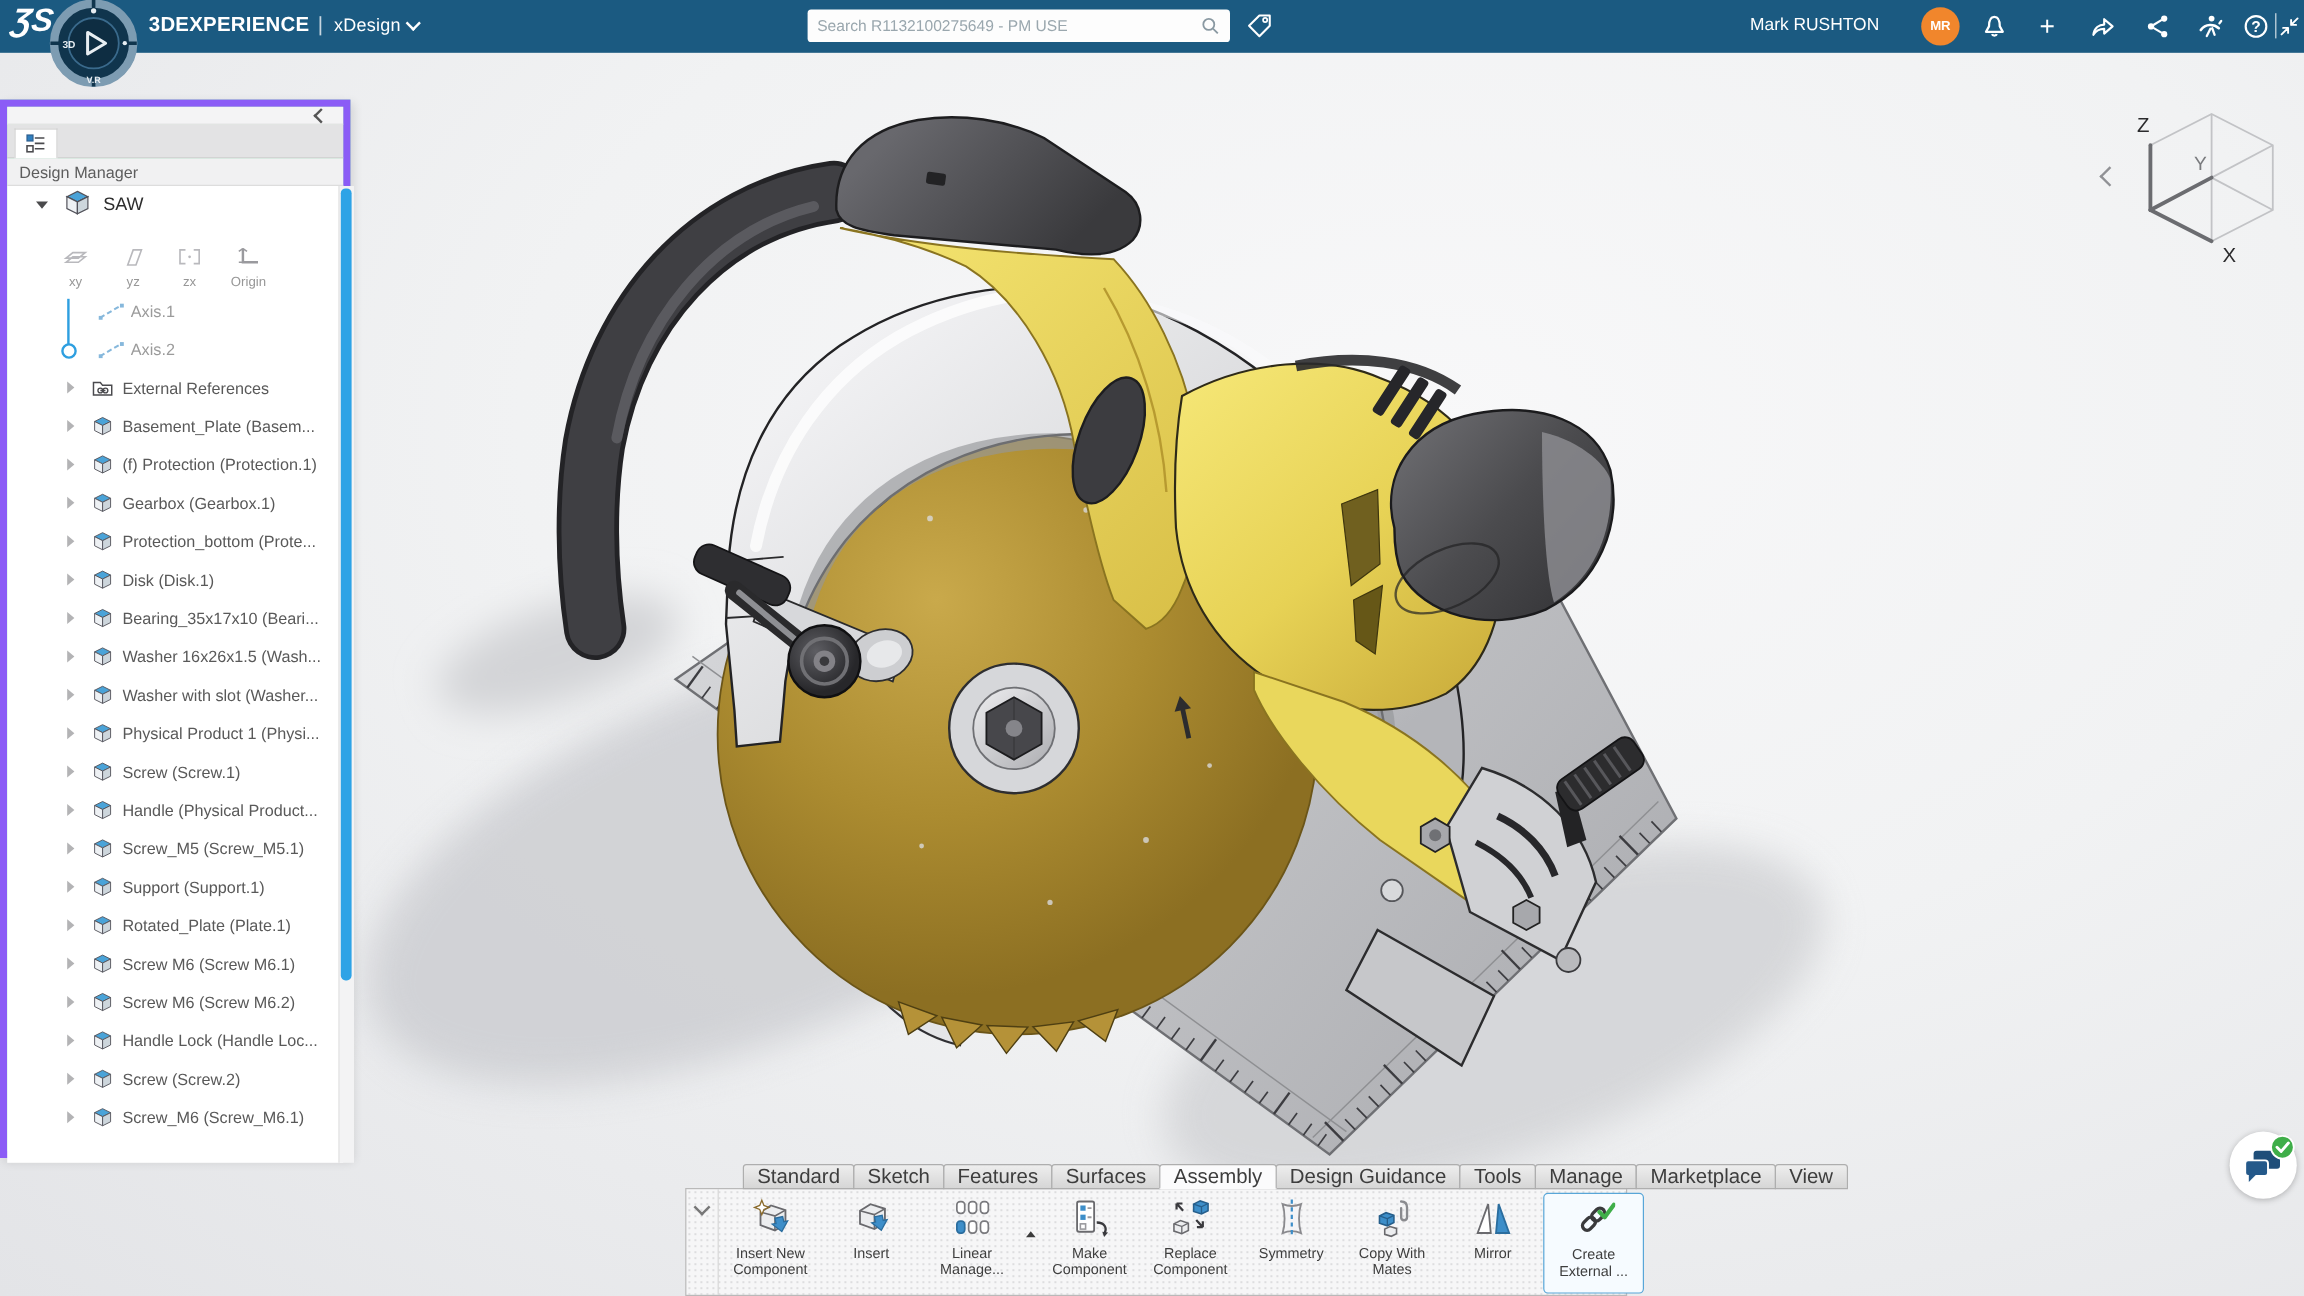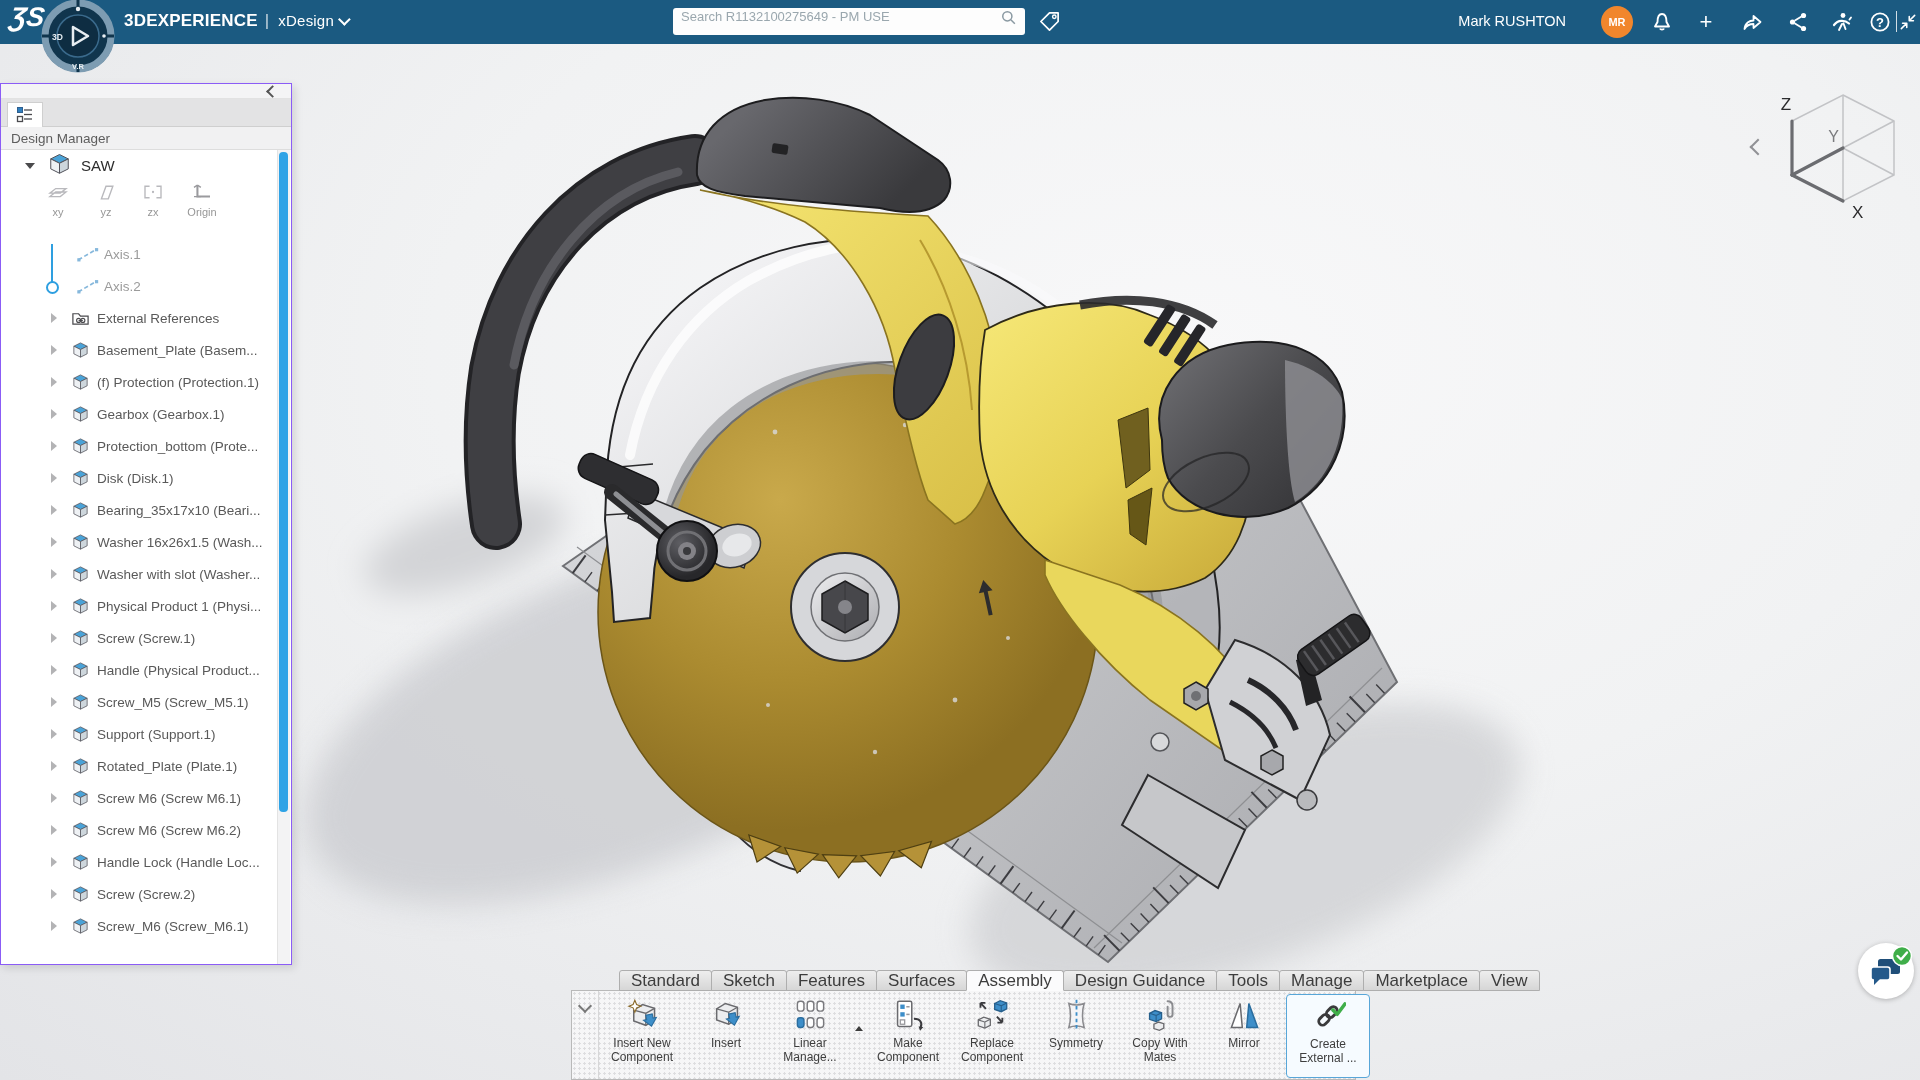--- a/index.html
+++ b/index.html
@@ -13,33 +13,33 @@
   #topbar{position:absolute;left:0;top:0;width:1920px;height:44px;background:#1b5a81;z-index:30;color:#fff}
   #logo{position:absolute;left:10px;top:2px;font-style:italic;font-weight:bold;font-size:27px;color:#fff;transform:skewX(-8deg)}
   #compass{position:absolute;left:40px;top:-1px;z-index:31;cursor:pointer}
   #brand{position:absolute;left:124px;top:11px;font-size:17px;letter-spacing:.2px;white-space:nowrap}
   #brand b{font-weight:bold}#brand .lt{font-weight:700}
   #brand .dv{opacity:.75;margin:0 7px;font-weight:300}
   #appname{font-size:15px;margin-left:2px}
   .chev-dn{display:inline-block;width:7px;height:7px;border-left:2px solid #fff;border-bottom:2px solid #fff;
     transform:rotate(-45deg) translateY(-3px);margin-left:8px;cursor:pointer}
   #searchwrap{position:absolute;left:673px;top:8px;width:352px;height:27px;background:#fdfdfd;border-radius:3px;
-    display:flex;align-items:flex-start;padding:0 6px;box-sizing:border-box}
+    display:flex;align-items:center;padding:0 6px;box-sizing:border-box}
   #searchwrap input{flex:1;border:none;outline:none;background:transparent;font-size:13px;color:#555;
     font-family:"Liberation Sans",sans-serif}
   #searchwrap input::placeholder{color:#9aa7ae}
   #tagicon{position:absolute;left:1038px;top:10px;cursor:pointer}
   #username{position:absolute;right:354px;top:13px;font-size:14.5px;color:#fff;cursor:pointer}
   #avatar{position:absolute;left:1601px;top:6px;width:32px;height:32px;border-radius:50%;background:#f1862c;
     color:#fff;font-size:11px;font-weight:bold;display:flex;align-items:center;justify-content:center;cursor:pointer}
   .tico{position:absolute;top:10px;width:24px;height:24px;cursor:pointer}
   #ico-divider{position:absolute;left:1896px;top:11px;width:1px;height:21px;background:rgba(255,255,255,.8)}
   
   #design-manager{position:absolute;left:0;top:83px;width:292px;height:882px;background:#86efac;z-index:20;
-    border:1px solid #8b5cf6;box-sizing:border-box;box-shadow:3px 3px 8px rgba(0,0,0,.12)}
+    border:6px solid #8b5cf6;box-sizing:border-box;box-shadow:3px 3px 8px rgba(0,0,0,.12)}
   .dm-topstrip{position:absolute;left:0;top:0;width:100%;height:14px;background:#f4f4f5;border-bottom:1px solid #e2e2e2}
   .dm-collapse{position:absolute;right:14px;top:3px;width:7px;height:7px;border-left:2px solid #555;border-bottom:2px solid #555;
     transform:rotate(45deg);cursor:pointer}
   .dm-tabs{position:absolute;left:0;top:15px;width:100%;height:27px;background:#e3e3e4;border-bottom:1px solid #cfcfcf}
   .dm-tab{position:absolute;left:6px;top:3px;width:34px;height:24px;background:#fff;border:1px solid #cfcfcf;border-bottom:none;
     display:flex;align-items:center;justify-content:center;cursor:pointer}
   .dm-title{position:absolute;left:0;top:43px;width:100%;height:23px;background:#f1f1f2;border-bottom:1px solid #ddd;
     font-size:13.5px;color:#5d5d5d;line-height:23px;padding-left:10px;box-sizing:border-box}
   .dm-tree{position:absolute;left:0;top:66px;width:100%;height:814px;overflow:hidden;background:#fff}
   .trow{height:32px;display:flex;align-items:center;position:relative;cursor:pointer;white-space:nowrap}
@@ -47,21 +47,21 @@
   .tarrow{position:absolute;left:50px;width:0;height:0;border-top:5px solid transparent;border-bottom:5px solid transparent;
     border-left:6px solid #b3b3b5}
   .ticon{position:absolute;left:70px;width:19px;height:19px}
   .tlabelpos{margin-left:96px}
   #root-row{height:30px}
   #root-row .rarrow{position:absolute;left:24px;top:13px;width:0;height:0;border-left:5px solid transparent;
     border-right:5px solid transparent;border-top:6px solid #4a4a4c}
   #root-row .ricon{position:absolute;left:46px;top:2px;width:25px;height:25px}
   #root-row .t-label{margin-left:80px;font-weight:normal;font-size:15px;color:#2d2d2d;max-width:190px}
   #planes-row{position:relative;height:58px}
-  .plane{position:absolute;top:4px;width:50px;text-align:center;cursor:pointer}
+  .plane{position:absolute;top:21px;width:50px;text-align:center;cursor:pointer}
   .plane .pl{font-size:11px;color:#979797;margin-top:2px}
   .axisrow{height:32px;display:flex;align-items:center;position:relative;cursor:pointer}
   .axisrow svg{position:absolute;left:75px}
   .axisrow .t-label{margin-left:103px;color:#9b9b9b}
   #axis-indicator{position:absolute;left:50px;top:94px;height:40px;border-left:2px solid #2e9fe0}
   #axis-ring{position:absolute;left:45px;top:131px;width:9px;height:9px;border:2px solid #2e9fe0;border-radius:50%;background:#fff}
   .dm-scroll{position:absolute;left:276px;top:66px;width:12px;height:814px;background:#f3f3f4;border-left:1px solid #e3e3e3}
   .dm-thumb{position:absolute;left:1px;top:2px;width:9px;height:660px;background:#2ea3e6;border-radius:4px;cursor:pointer}
   
   #ribbon-tabs{position:absolute;left:620px;top:970px;height:21px;display:flex;z-index:22}

